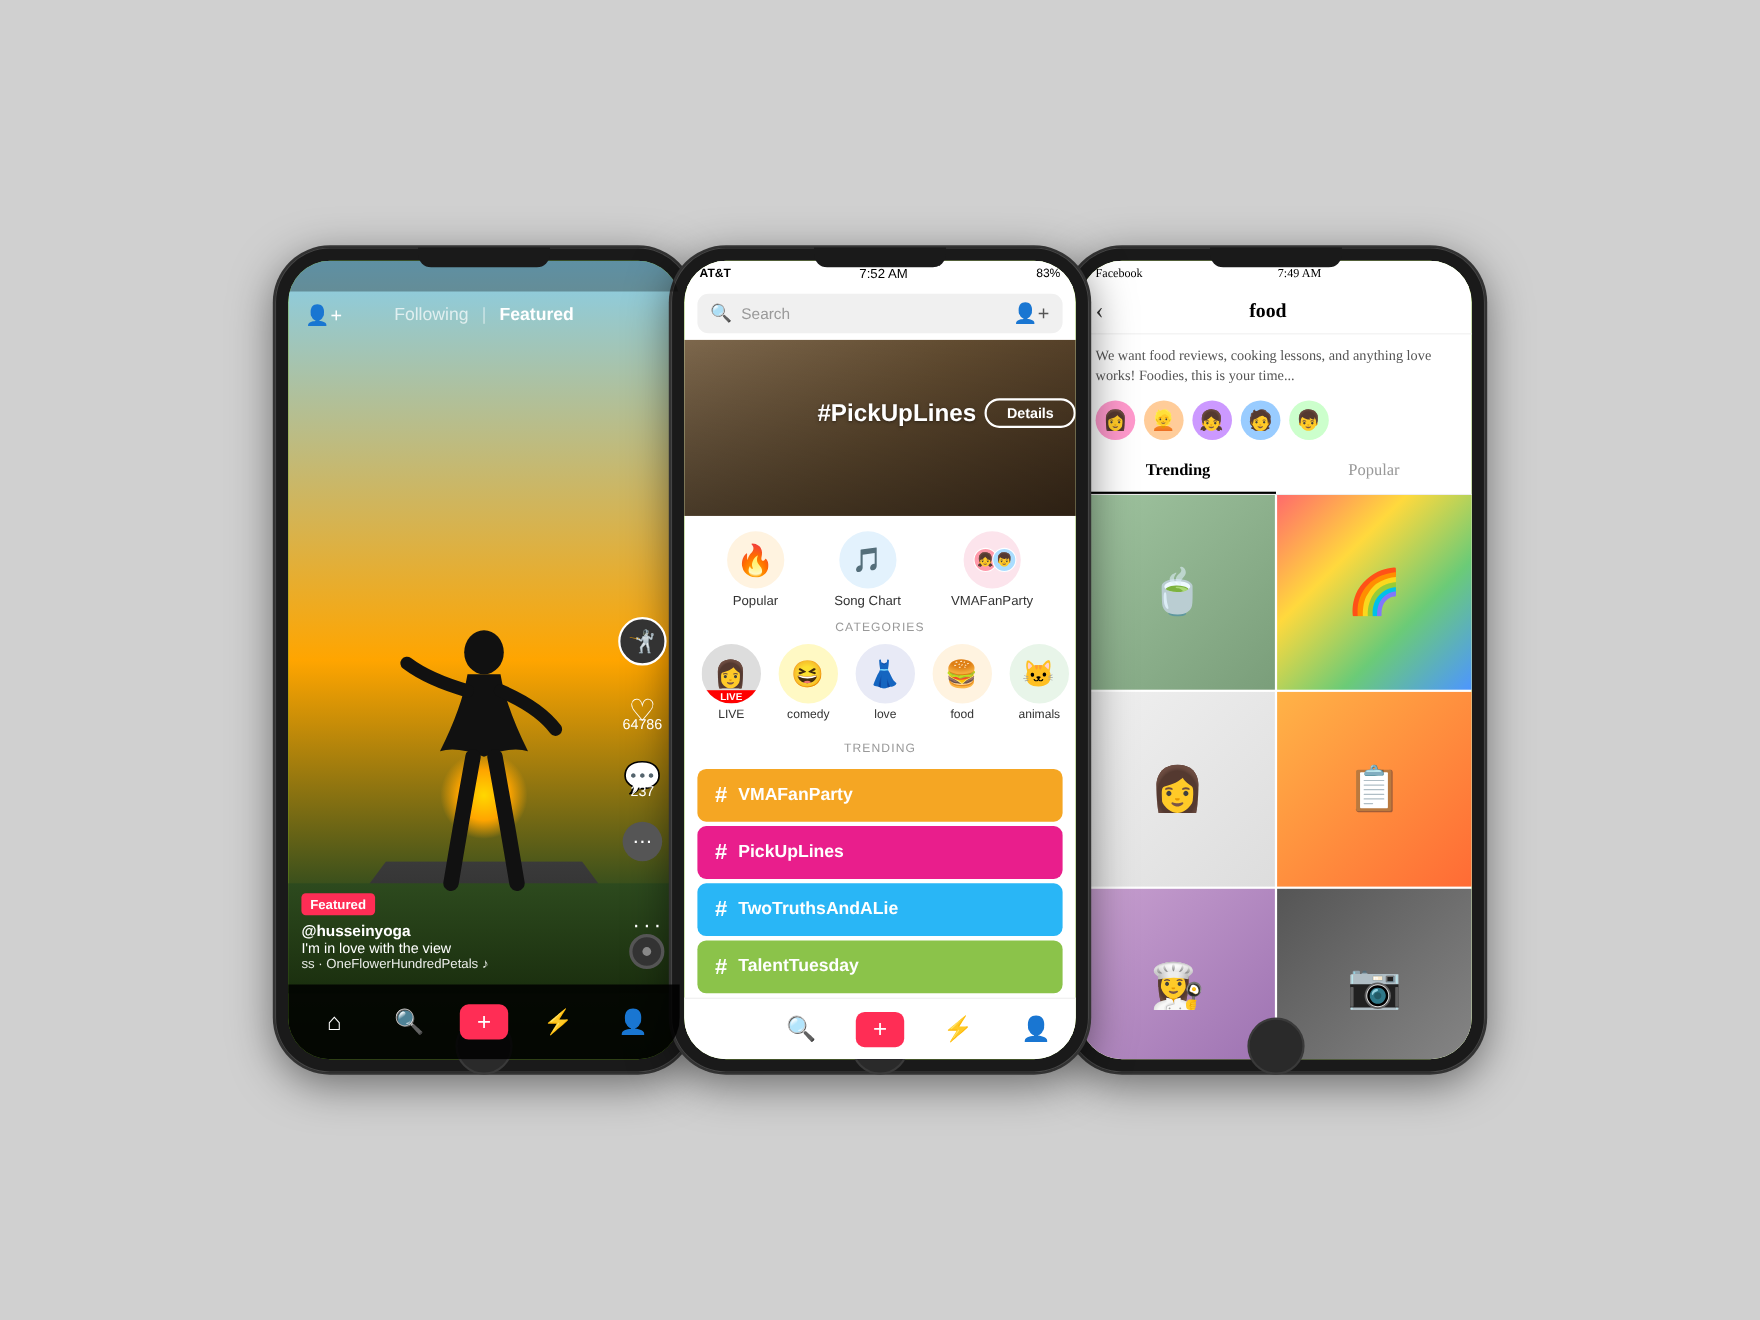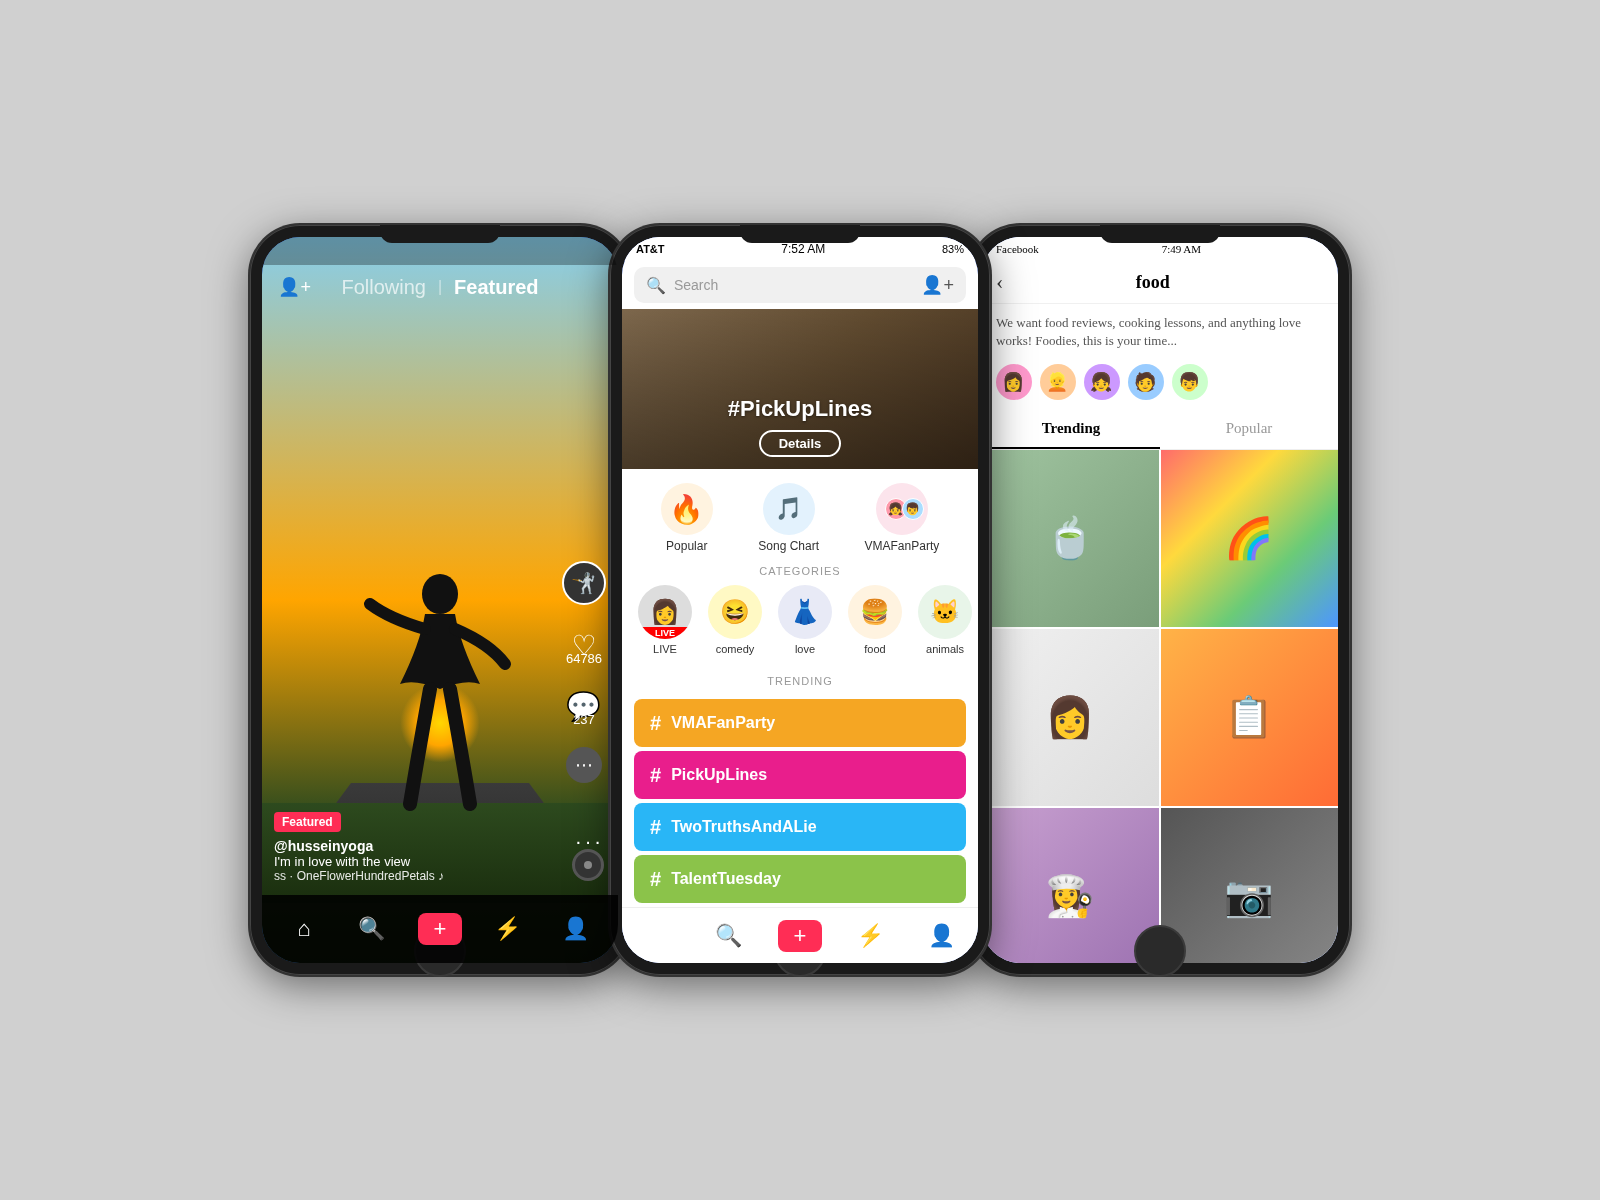--- a/index.html
+++ b/index.html
@@ -30,21 +30,21 @@
       position: relative;
       flex-shrink: 0;
     }
     .phone:nth-child(2) { z-index: 2; }
     .phone:nth-child(1) { margin-right: -20px; }
     .phone:nth-child(3) { margin-left: -20px; font-family: Liberation Serif, serif; }
 
     .phone-screen {
       width: 100%;
       height: 100%;
-      background: #1d4ed8;
+      background: #84cc16;
       border-radius: 38px;
       overflow: hidden;
       position: relative;
     }
 
     
     .phone-top-bar {
       position: absolute;
       top: 0; left: 50%;
       transform: translateX(-50%);
@@ -100,21 +100,21 @@
       color: white;
       font-size: 18px;
     }
     .nav-tabs {
       display: flex;
       gap: 12px;
       align-items: center;
     }
     .nav-tab {
       color: rgba(255,255,255,0.7);
-      font-size: 20px;
+      font-size: 16px;
       font-weight: 400;
     }
     .nav-tab.active {
       color: white;
       font-weight: 700;
     }
     .nav-divider {
       color: rgba(255,255,255,0.5);
       font-size: 16px;
     }
@@ -680,21 +680,21 @@
           <span class="phone2-status-right">83%</span>
         </div>
 
         <div class="phone2-search-bar">
           <span>🔍</span>
           <span class="search-placeholder">Search</span>
           <span class="search-add-icon">👤+</span>
         </div>
 
         <div class="phone2-hero">
-          <div style="position:absolute;top:0;left:0;right:0;bottom:0;background:linear-gradient(to bottom, rgba(0,0,0,0.1), rgba(0,0,0,0.4));display:flex;flex-direction:column;align-items:center;justify-content:flex-end;padding-bottom:12px;gap:8px;">
+          <div style="position:absolute;top:0;left:0;right:0;bottom:0;background:linear-gradient(to bottom, rgba(0,0,0,0.1), rgba(0,0,0,0.4));display:flex;flex-direction:row;align-items:center;justify-content:flex-end;padding-bottom:27px;gap:8px;">
             <span class="hero-hashtag">#PickUpLines</span>
             <button class="hero-details-btn">Details</button>
           </div>
         </div>
 
         <div class="phone2-quick-links">
           <div class="quick-link">
             <div class="quick-link-icon icon-popular">🔥</div>
             <span class="quick-link-label">Popular</span>
           </div>

